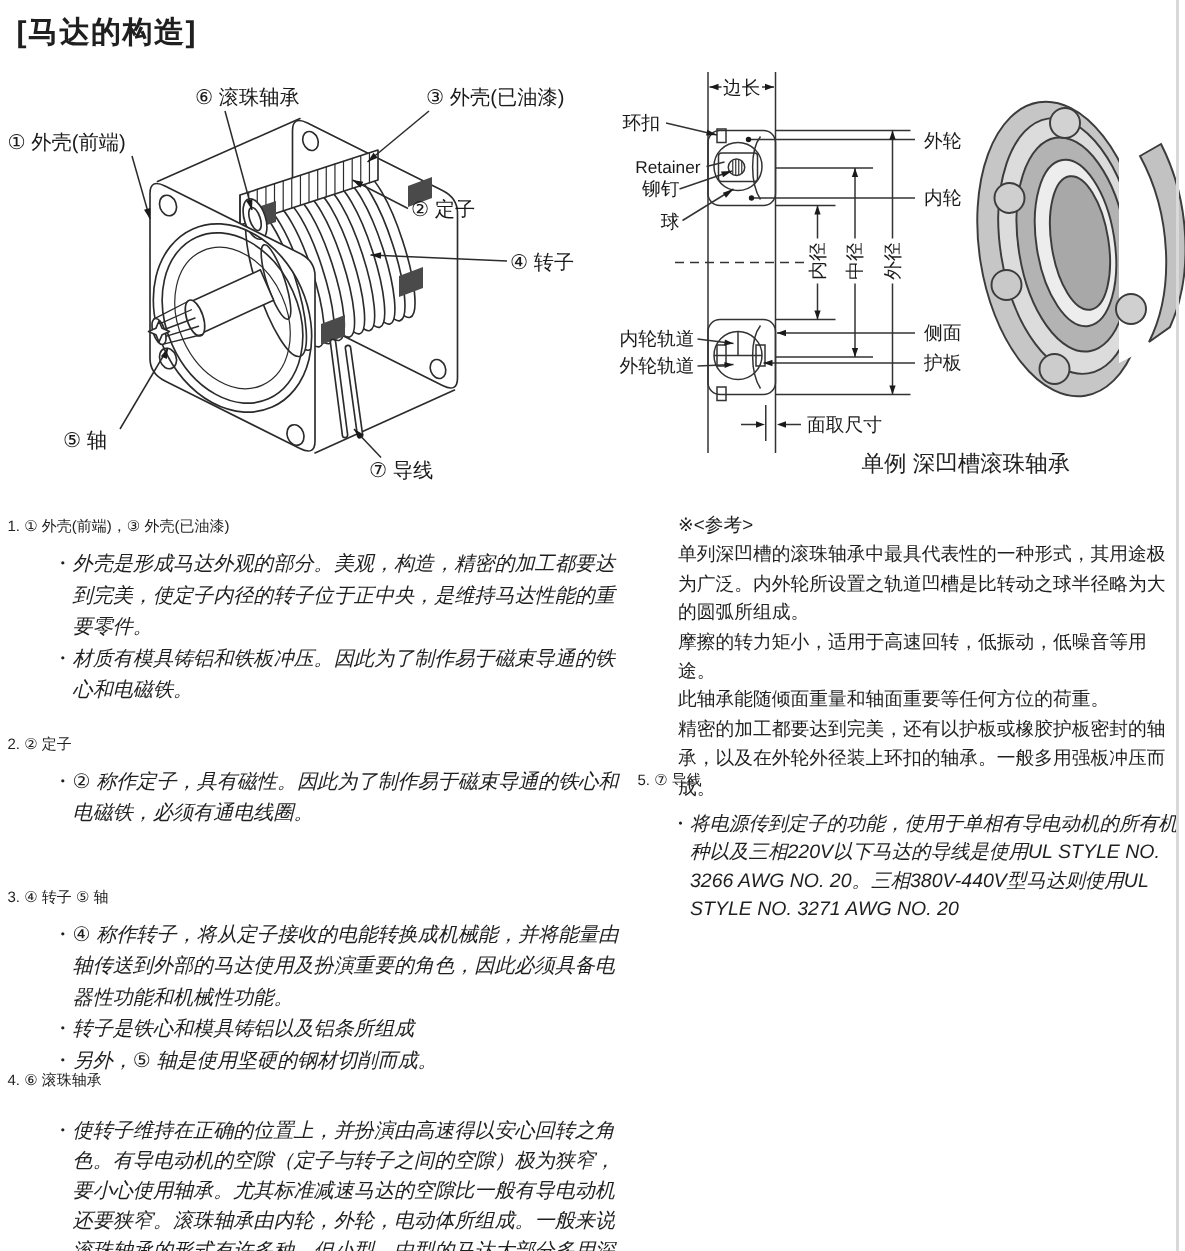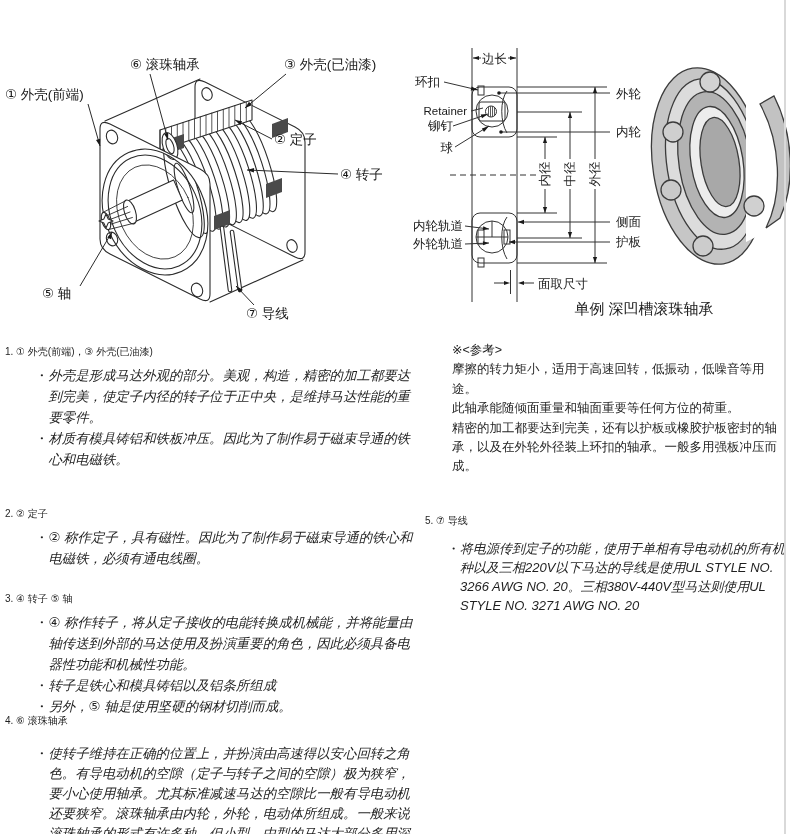--- a/index.html
+++ b/index.html
@@ -28,20 +28,21 @@
   #s5 ul.bullets { padding-left:22px; margin-top:7px; }
   #s5 ul.bullets li { font-size:13px; line-height:19px; }
 
   svg text { font-family:"Liberation Sans","DejaVu Sans",sans-serif; fill:#1a1a1a; }
 </style>
 </head>
 <body>
 
 <div class="page">
 
+  <div class="page-title">[马达的构造]</div>
 
   <svg class="fig" style="left:0;top:40px" width="420" height="305" viewBox="0 0 420 305">
     <g fill="none" stroke="#2b2b2b" stroke-width="1.1" stroke-linejoin="round" stroke-linecap="round">
 
       <path fill="#fff" d="M205,42 L295,87 Q305,92 305,102 L305,212 Q305,222 295,217 L205,172 Q195,167 195,157 L195,47 Q195,37 205,42 Z"></path>
       <ellipse cx="207" cy="54" rx="5" ry="6.5" transform="rotate(-20 207 54)"></ellipse>
       <ellipse cx="292" cy="206" rx="5" ry="6.5" transform="rotate(-20 292 206)"></ellipse>
 
       <path d="M105,81 L200,39"></path>
       <path d="M210,262 L303,220"></path>
@@ -250,21 +251,21 @@
         <li>
             <span class="b">・</span>
             <span class="t">外壳是形成马达外观的部分。美观，构造，精密的加工都要达到完美，使定子内径的转子位于正中央，是维持马达性能的重要零件。</span>
           </li>
         <li>
             <span class="b">・</span>
             <span class="t">材质有模具铸铝和铁板冲压。因此为了制作易于磁束导通的铁心和电磁铁。</span>
           </li>
       </ul>
     </div>
-    <div class="section" id="s2" style="top:162px">
+    <div class="section" id="s2" style="top:145px">
       <div class="sec-heading">2. ② 定子</div>
       <ul class="bullets">
         <li>
             <span class="b">・</span>
             <span class="t">② 称作定子，具有磁性。因此为了制作易于磁束导通的铁心和电磁铁，必须有通电线圈。</span>
           </li>
       </ul>
     </div>
     <div class="section" id="s3" style="top:247px">
       <div class="sec-heading">3. ④ 转子 ⑤ 轴</div>
@@ -290,20 +291,21 @@
             <span class="b">・</span>
             <span class="t">使转子维持在正确的位置上，并扮演由高速得以安心回转之角色。有导电动机的空隙（定子与转子之间的空隙）极为狭窄，要小心使用轴承。尤其标准减速马达的空隙比一般有导电动机还要狭窄。滚珠轴承由内轮，外轮，电动体所组成。一般来说滚珠轴承的形式有许多种，但小型，中型的马达大部分多用深凹槽的滚珠轴承。</span>
           </li>
       </ul>
     </div>
   </div>
 
   <div class="col-right">
     <div class="ref-note">
       <div>※&lt;参考&gt;</div>
+      <p>单列深凹槽的滚珠轴承中最具代表性的一种形式，其用途极为广泛。内外轮所设置之轨道凹槽是比转动之球半径略为大的圆弧所组成。</p>
       <p>摩擦的转力矩小，适用于高速回转，低振动，低噪音等用途。</p>
       <p>此轴承能随倾面重量和轴面重要等任何方位的荷重。</p>
       <p>精密的加工都要达到完美，还有以护板或橡胶护板密封的轴承，以及在外轮外径装上环扣的轴承。一般多用强板冲压而成。</p>
     </div>
     <div class="section" id="s5">
       <div class="sec-heading">5. ⑦ 导线</div>
       <ul class="bullets">
         <li>
             <span class="b">・</span>
             <span class="t">将电源传到定子的功能，使用于单相有导电动机的所有机种以及三相220V以下马达的导线是使用UL STYLE NO. 3266 AWG NO. 20。三相380V-440V型马达则使用UL STYLE NO. 3271 AWG NO. 20</span>

